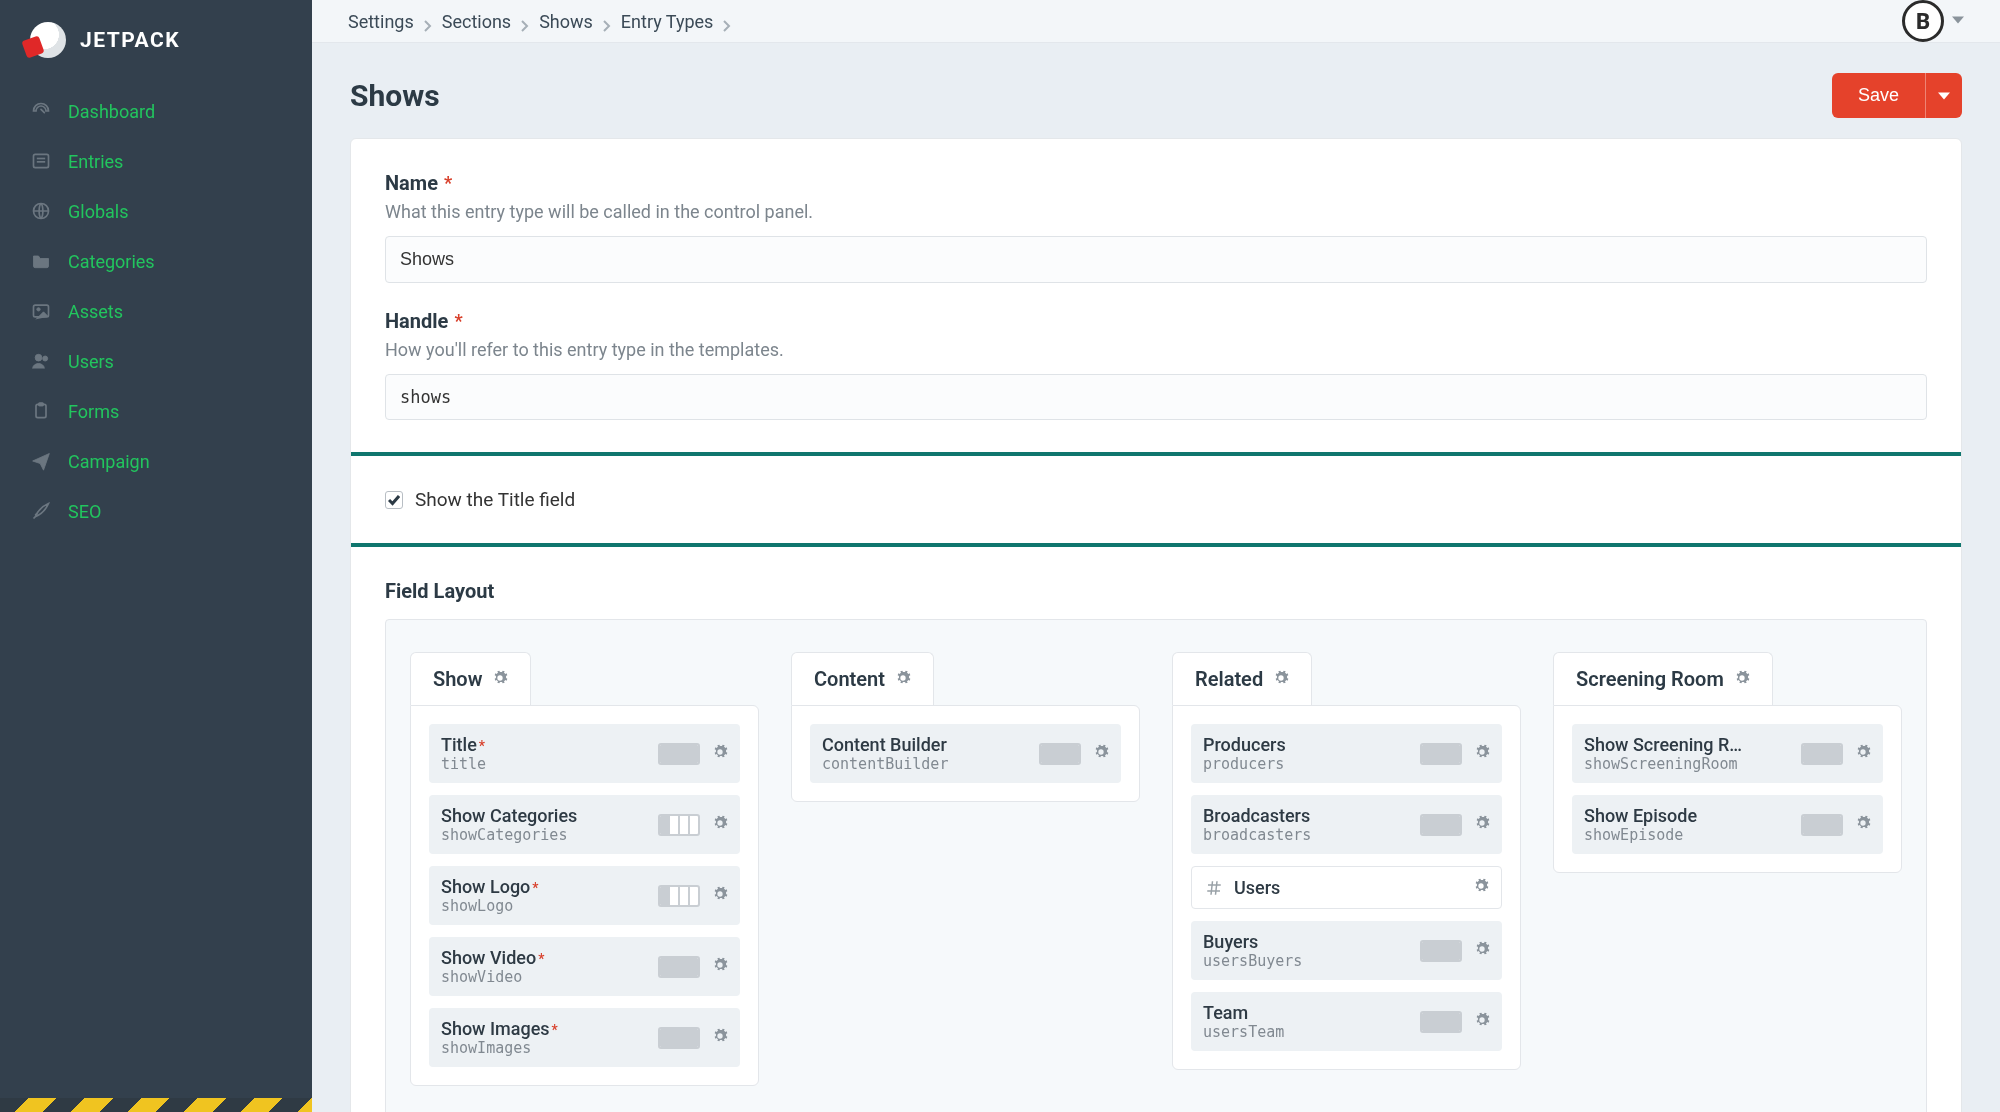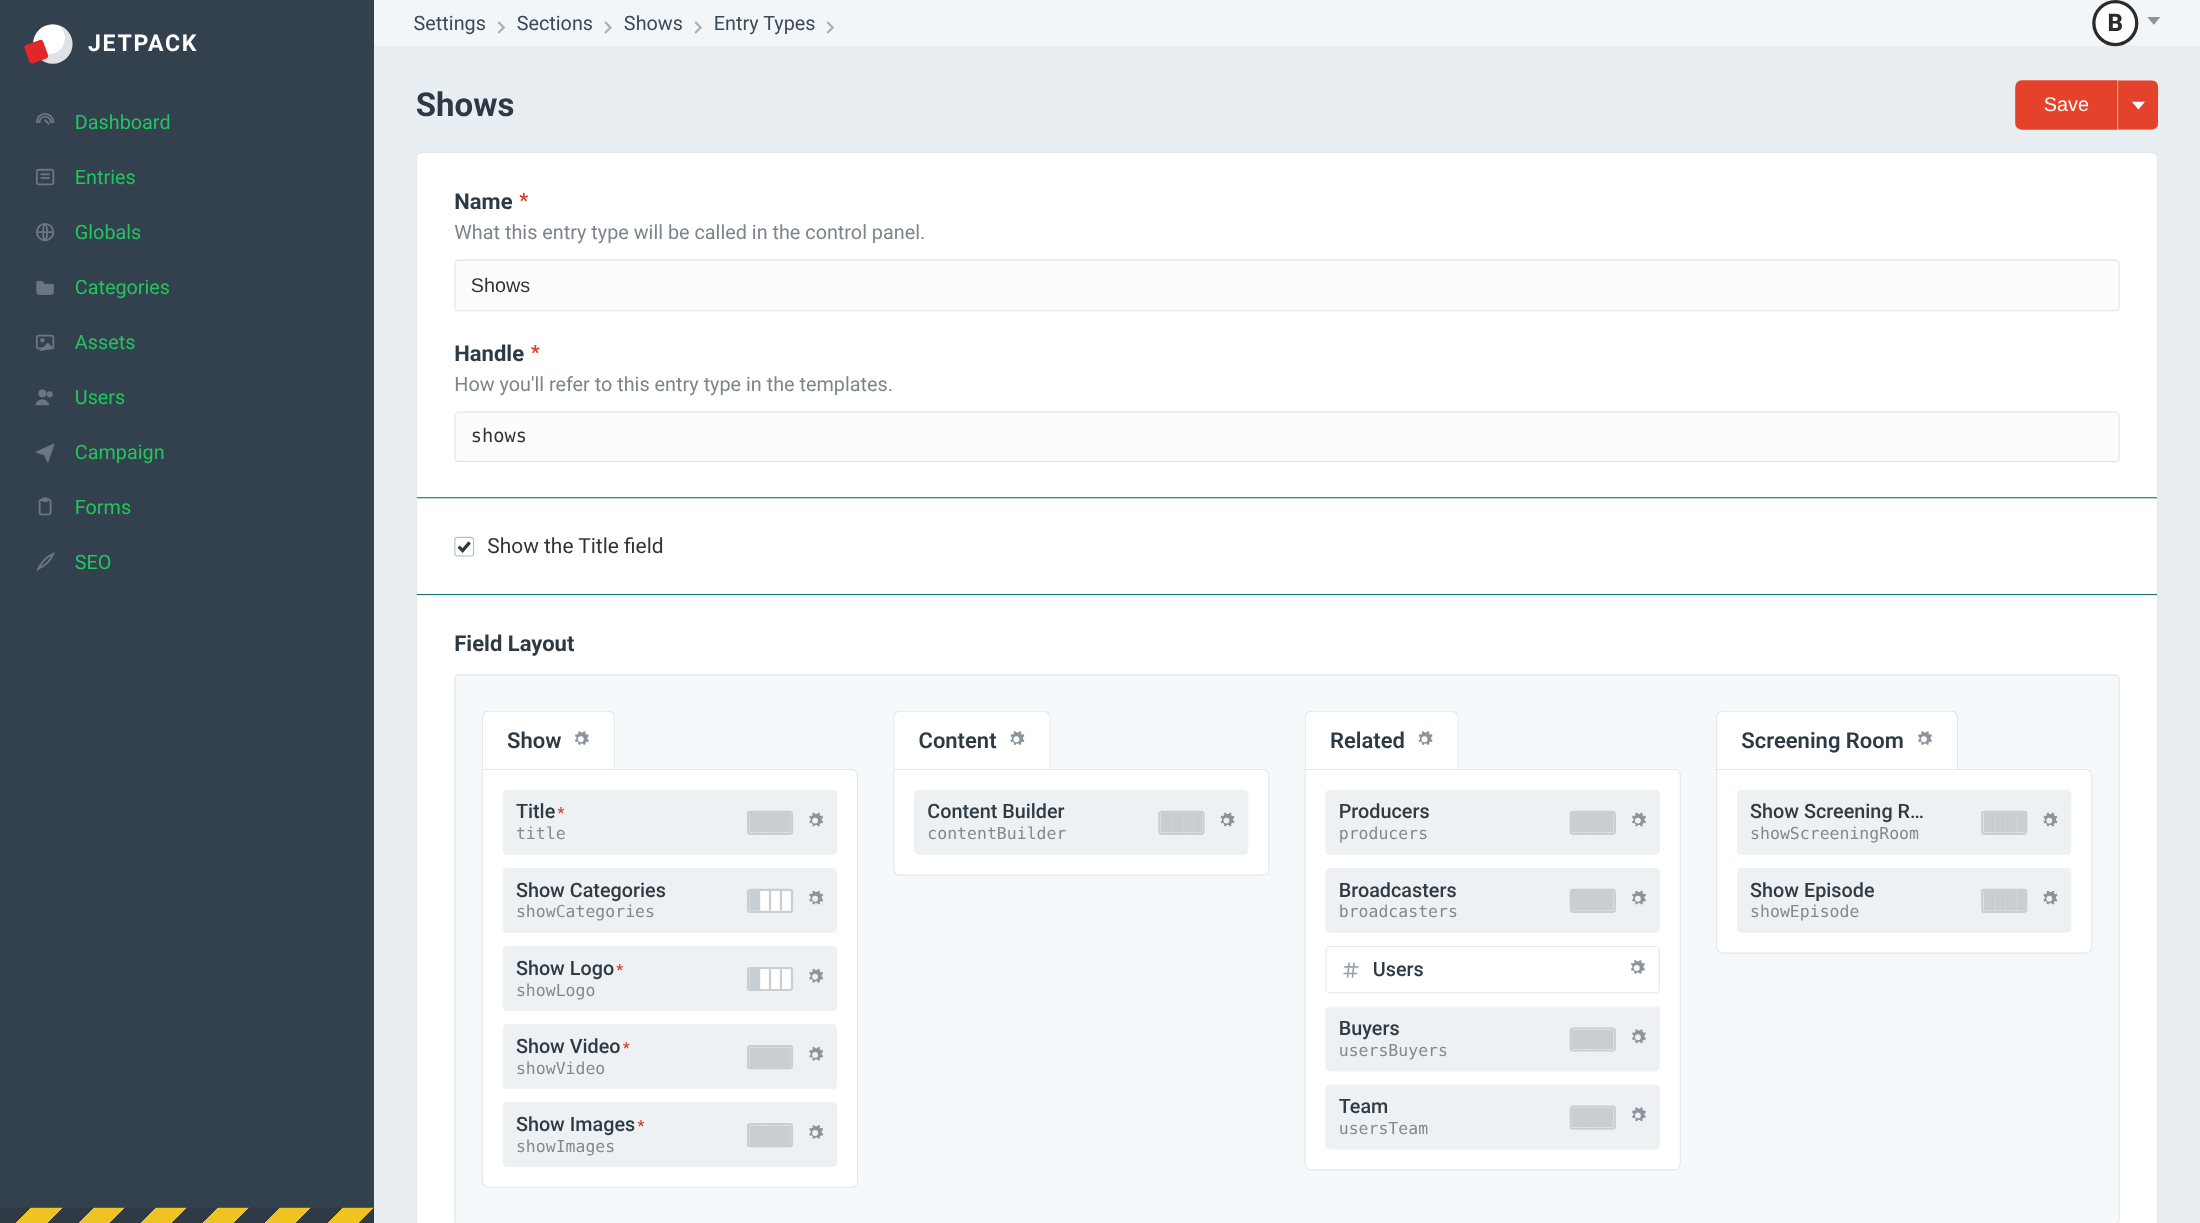--- a/index.html
+++ b/index.html
@@ -7,21 +7,21 @@
   font-family: -apple-system, BlinkMacSystemFont, "Segoe UI", Roboto, "Helvetica Neue", Arial, sans-serif;
   font-size: 14px;
   color: #333;
   background: #e9eef3;
   overflow: hidden;
 }
 .app { display: flex; width: 2000px; height: 1112px; }
 
 
 .sidebar {
-  width: 340px;
+  width: 312px;
   background: #33404d;
   color: #fff;
   display: flex;
   flex-direction: column;
   position: relative;
 }
 .brand {
   display: flex;
   align-items: center;
   gap: 14px;
@@ -107,21 +107,21 @@
   padding: 0 12px; border-radius:0 6px 6px 0; cursor:pointer;
   display:flex; align-items:center;
 }
 .btn-save-caret svg{ width:12px;height:12px; fill:#fff; }
 
 
 .panel {
   background:#fff; margin:0 38px; border-radius:6px;
   border:1px solid #e4e7ea;
 }
-.panel-section { padding: 32px 34px; border-bottom:1px solid #0f766e; }
+.panel-section { padding: 32px 34px; border-bottom:4px solid #0f766e; }
 .panel-section:last-child{ border-bottom:none; }
 .form-label { font-size:20px; font-weight:700; color:#2c3a45; display:flex; align-items:center; gap:6px; }
 .req-star { color:#d83f2a; font-size:18px; line-height:1; }
 .form-hint { color:#7c858d; font-size:18px; margin:6px 0 14px 0; }
 .text-input {
   width:100%;
   border:1px solid #dfe3e7;
   background:#fbfcfd;
   border-radius:4px;
   padding: 12px 14px;
@@ -247,33 +247,33 @@
               <circle cx="9" cy="8" r="4"></circle>
               <path d="M2 21c0-4 4-6 7-6s7 2 7 6"></path>
               <circle cx="17" cy="9" r="3"></circle>
             </svg>
           </span>
           <span>Users</span>
         </div>
         <div class="nav-item">
           <span class="nav-icon">
             <svg viewBox="0 0 24 24">
-              <path d="M2 12l20-9-7 20-4-8-9-3z"></path>
-            </svg>
-          </span>
-          <span>Campaign</span>
-        </div>
-        <div class="nav-item">
-          <span class="nav-icon">
-            <svg viewBox="0 0 24 24">
               <rect x="6" y="4" width="12" height="16" rx="2" fill="none" stroke-width="2"></rect>
               <rect x="9" y="2" width="6" height="4" rx="1"></rect>
             </svg>
           </span>
           <span>Forms</span>
+        </div>
+        <div class="nav-item">
+          <span class="nav-icon">
+            <svg viewBox="0 0 24 24">
+              <path d="M2 12l20-9-7 20-4-8-9-3z"></path>
+            </svg>
+          </span>
+          <span>Campaign</span>
         </div>
         <div class="nav-item">
           <span class="nav-icon">
             <svg viewBox="0 0 24 24">
               <path d="M5 19c3-7 9-13 16-16-3 7-9 13-16 16zM5 19l-2 2m4-6l-2 2" fill="none" stroke-width="2"></path>
             </svg>
           </span>
           <span>SEO</span>
         </div>
       </nav>

